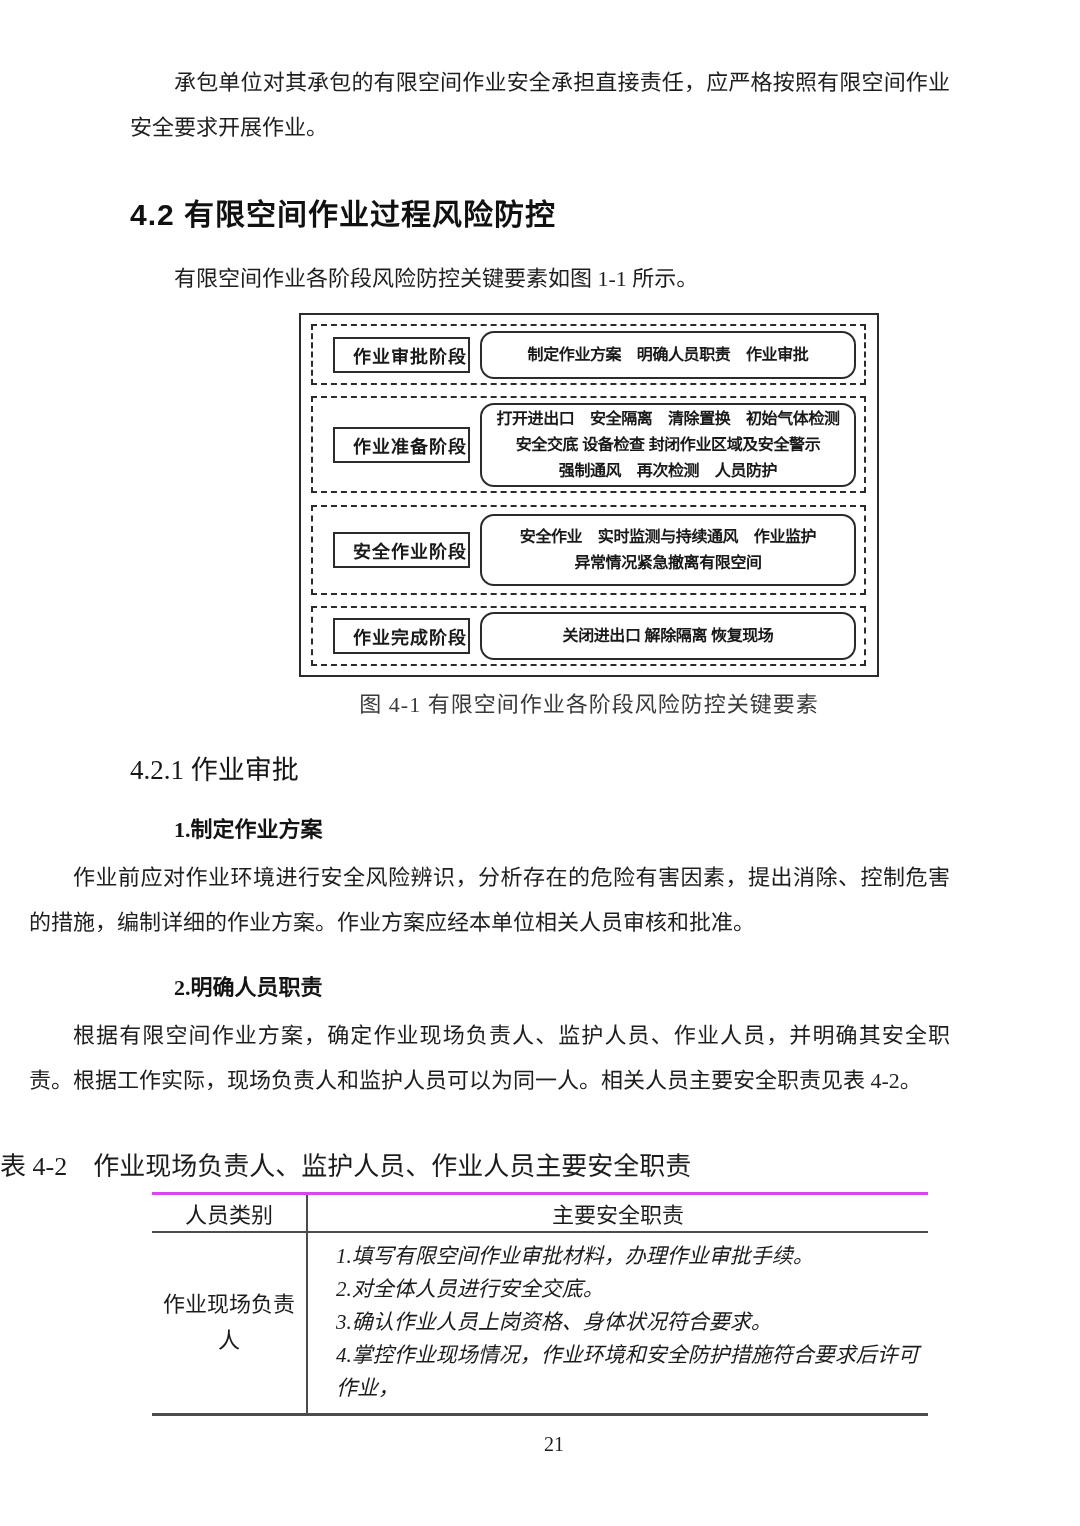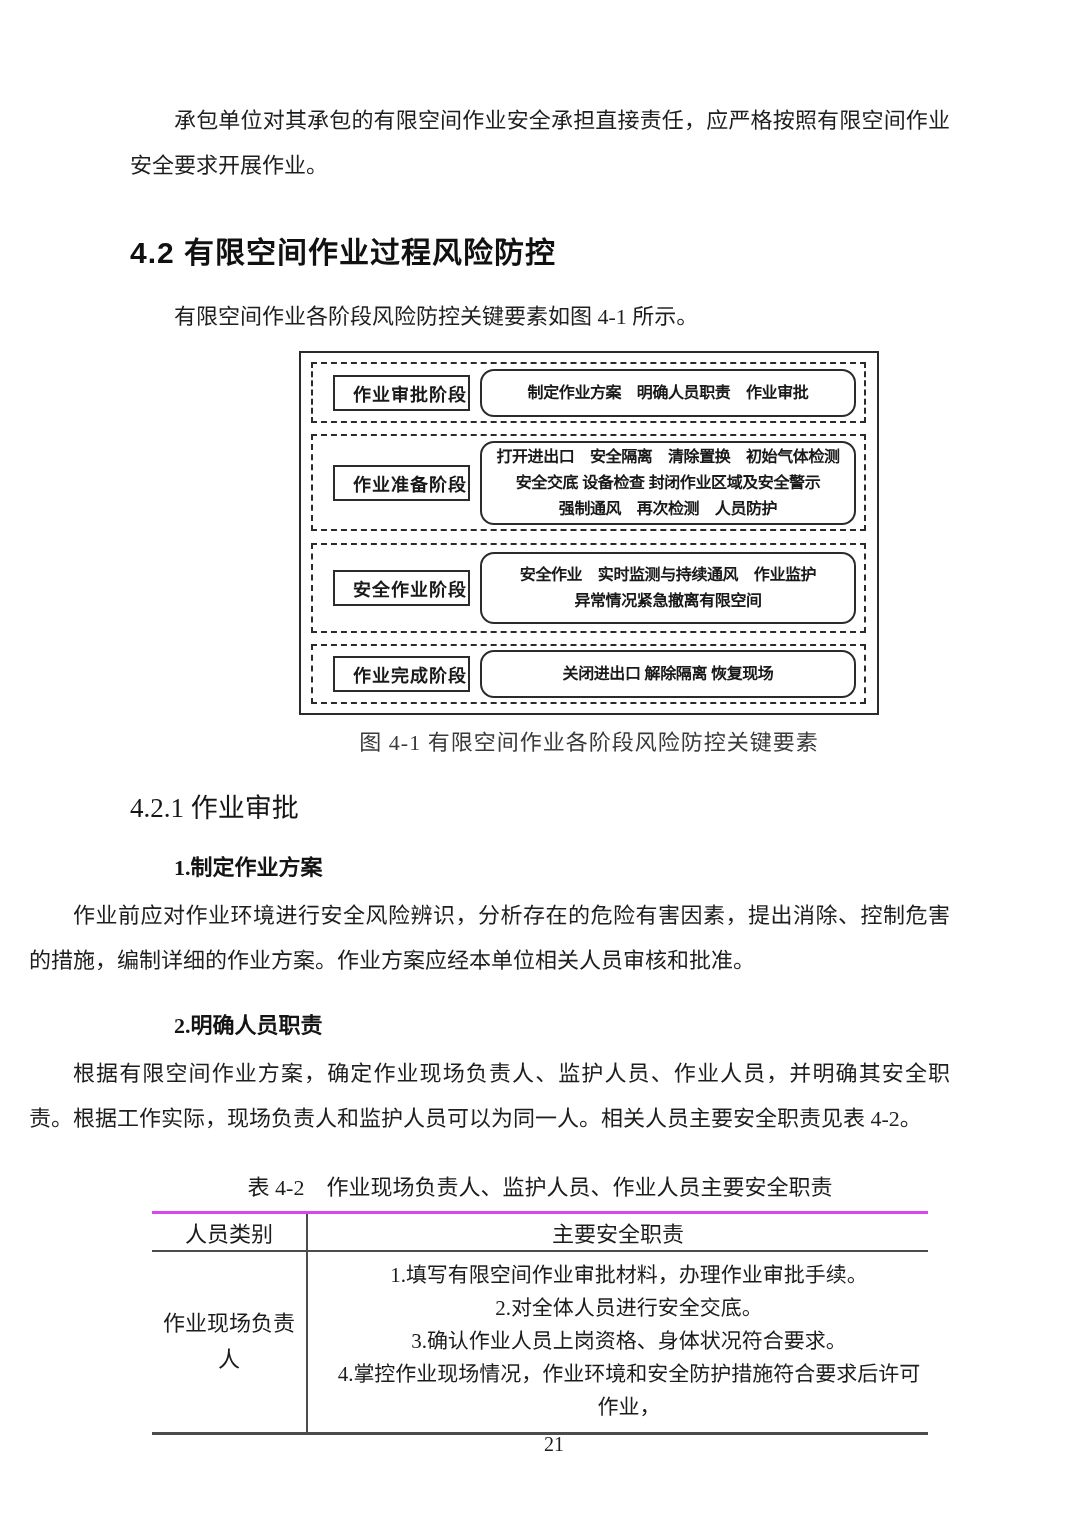--- a/index.html
+++ b/index.html
@@ -16,21 +16,21 @@
   }
   
   .body-text {
     margin: 0 130px;
     font-size: 22px;
     line-height: 45px;
     text-align: justify;
     text-indent: 2em;
     color: #1e1e1e;
   }
-  .intro { padding-top: 98px; }
+  .intro { padding-top: 60px; }
   .lead  { margin-top: 22px; }
 
   
   h1.sec {
     margin: 40px 130px 0;
     font-family: "Liberation Sans", sans-serif;
     font-weight: 700;
     font-size: 30px;
     letter-spacing: 1px;
     color: #111;
@@ -117,23 +117,22 @@
   figcaption.fig-cap {
     margin-top: 9px;
     text-align: center;
     font-size: 22px;
     color: #3a3a3a;
     letter-spacing: 1px;
   }
 
   
   .table-caption {
-    margin-top: 28px;
-    text-align: center;
-    font-size: 22px;
+    margin-top: 42px;
+    font-size: 26px;
     color: #1c1c1c;
   }
   table.duties {
     margin: 10px 0 0 152px;
     width: 776px;
     border-collapse: collapse;
     border-top: 3px solid #d946ef;
     border-bottom: 3px solid #4c4c4c;
   }
   table.duties th, table.duties td { font-weight: 400; }
@@ -152,21 +151,22 @@
     font-size: 22px;
     line-height: 36px;
     color: #1c1c1c;
     padding: 0 10px;
   }
   td.duties-cell { padding: 7px 6px 8px 28px; vertical-align: middle; }
   .duty-line {
     font-size: 21px;
     line-height: 33px;
     color: #1c1c1c;
-    text-align: center;
+    text-align: left;
+    font-style: italic;
   }
 
   
   .page-number {
     position: absolute;
     left: 14px;
     bottom: 70px;
     width: 100%;
     text-align: center;
     font-size: 20px;
@@ -175,21 +175,21 @@
 </style>
 </head>
 <body>
 
 <div class="page">
 
   <p class="body-text intro">承包单位对其承包的有限空间作业安全承担直接责任，应严格按照有限空间作业安全要求开展作业。</p>
 
   <h1 class="sec">4.2  有限空间作业过程风险防控</h1>
 
-  <p class="body-text lead">有限空间作业各阶段风险防控关键要素如图 4-1 所示。</p>
+  <p class="body-text lead">有限空间作业各阶段风险防控关键要素如图 1-1 所示。</p>
 
   <figure class="fig">
     <div class="fig-outer">
 
       <div class="fig-row r1">
         <div class="stage-box">作业审批阶段</div>
         <div class="content-box">
           <div class="content-line">制定作业方案　明确人员职责　作业审批</div>
         </div>
       </div>

